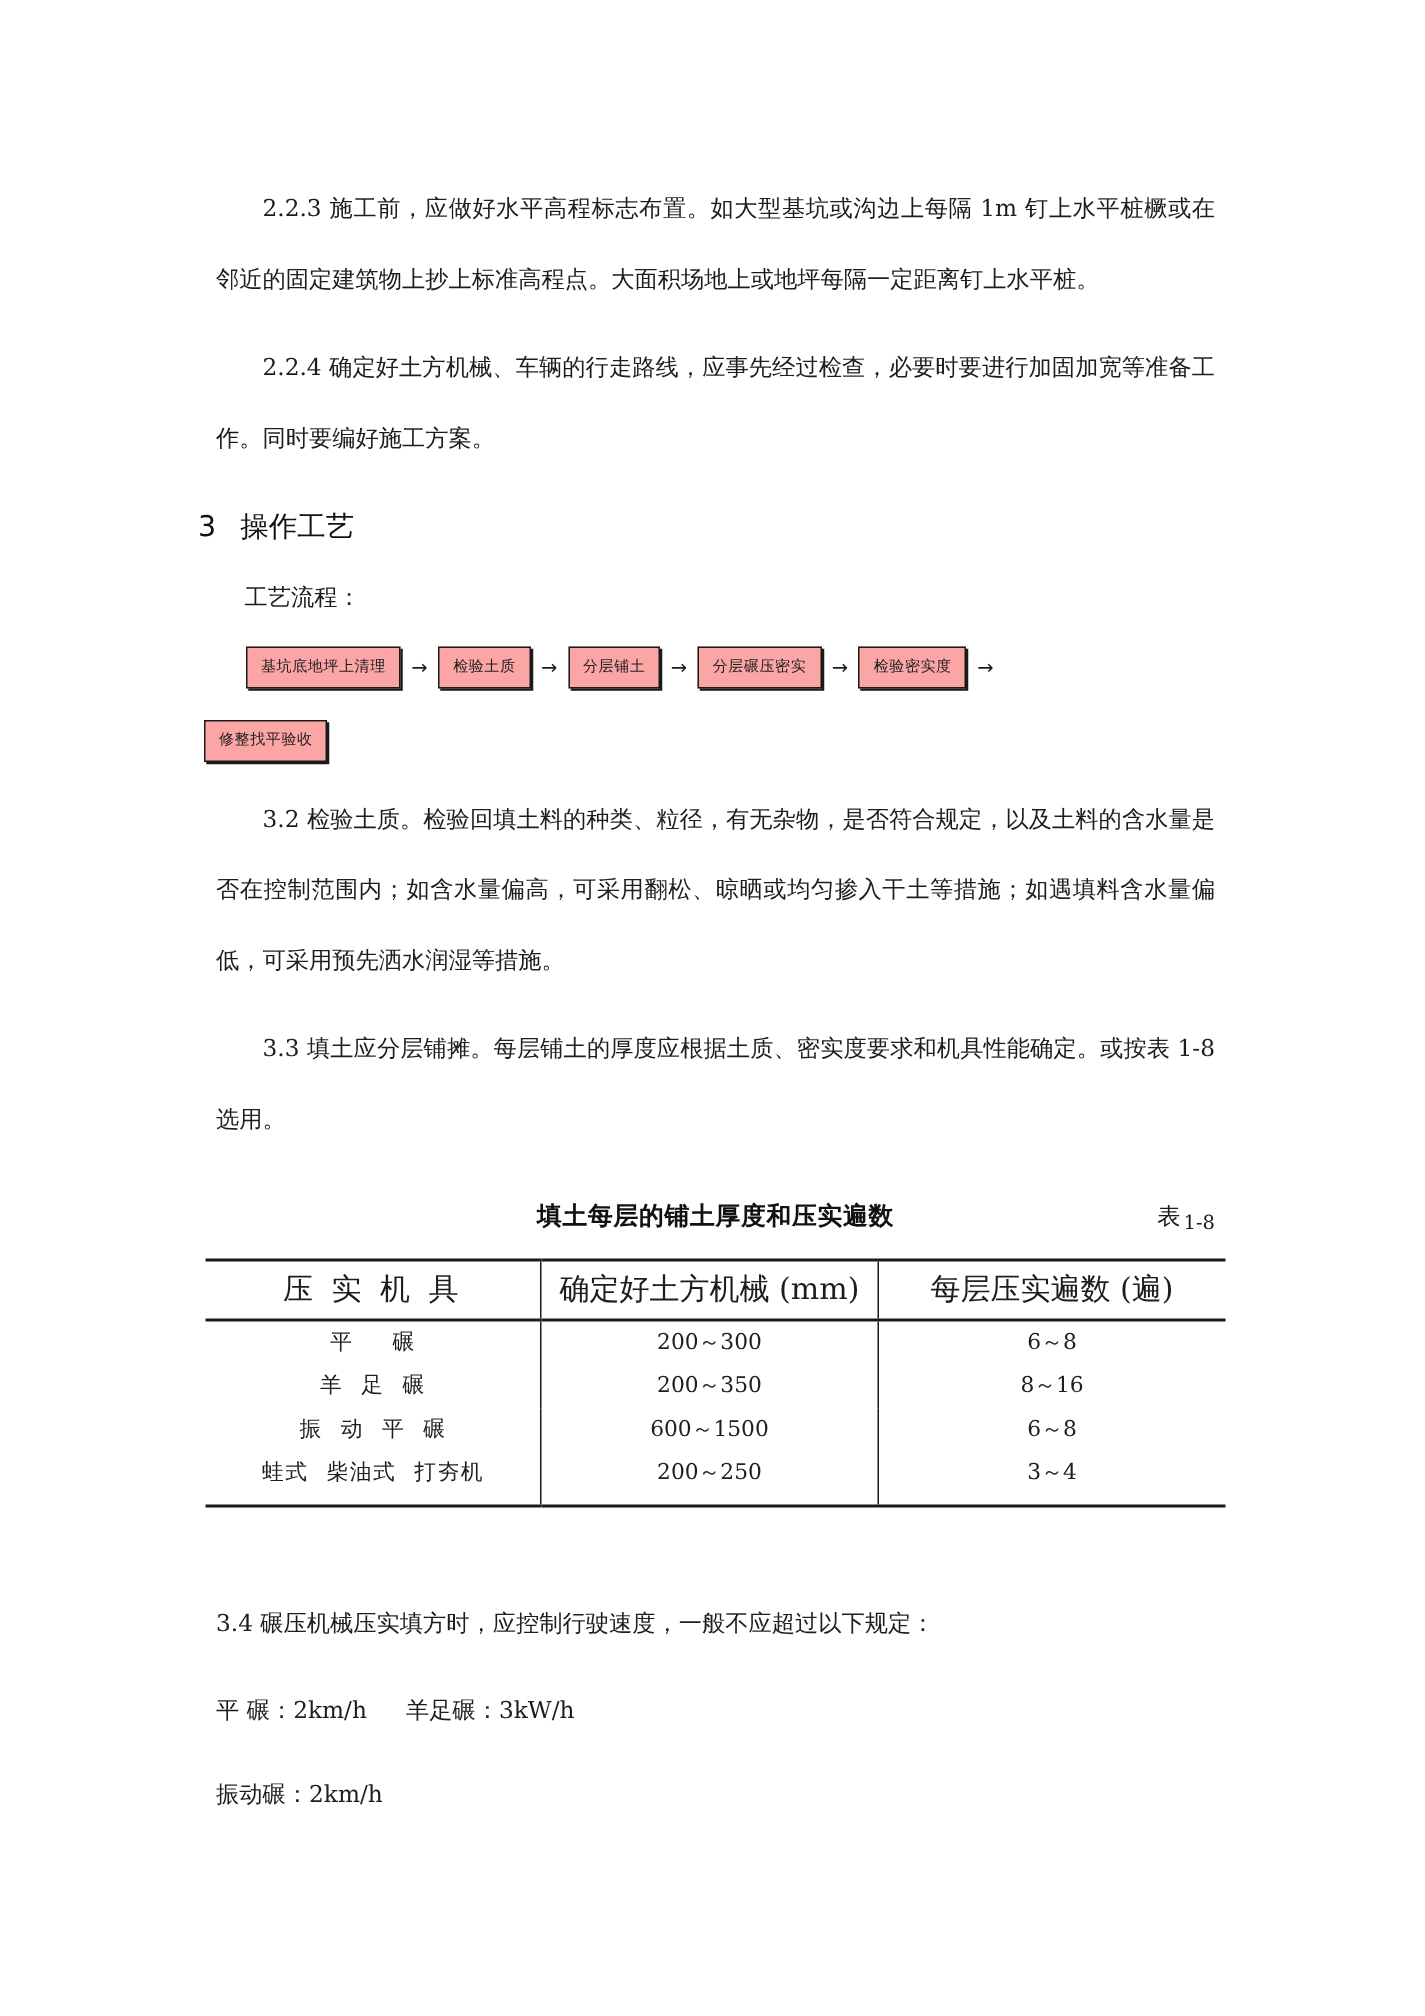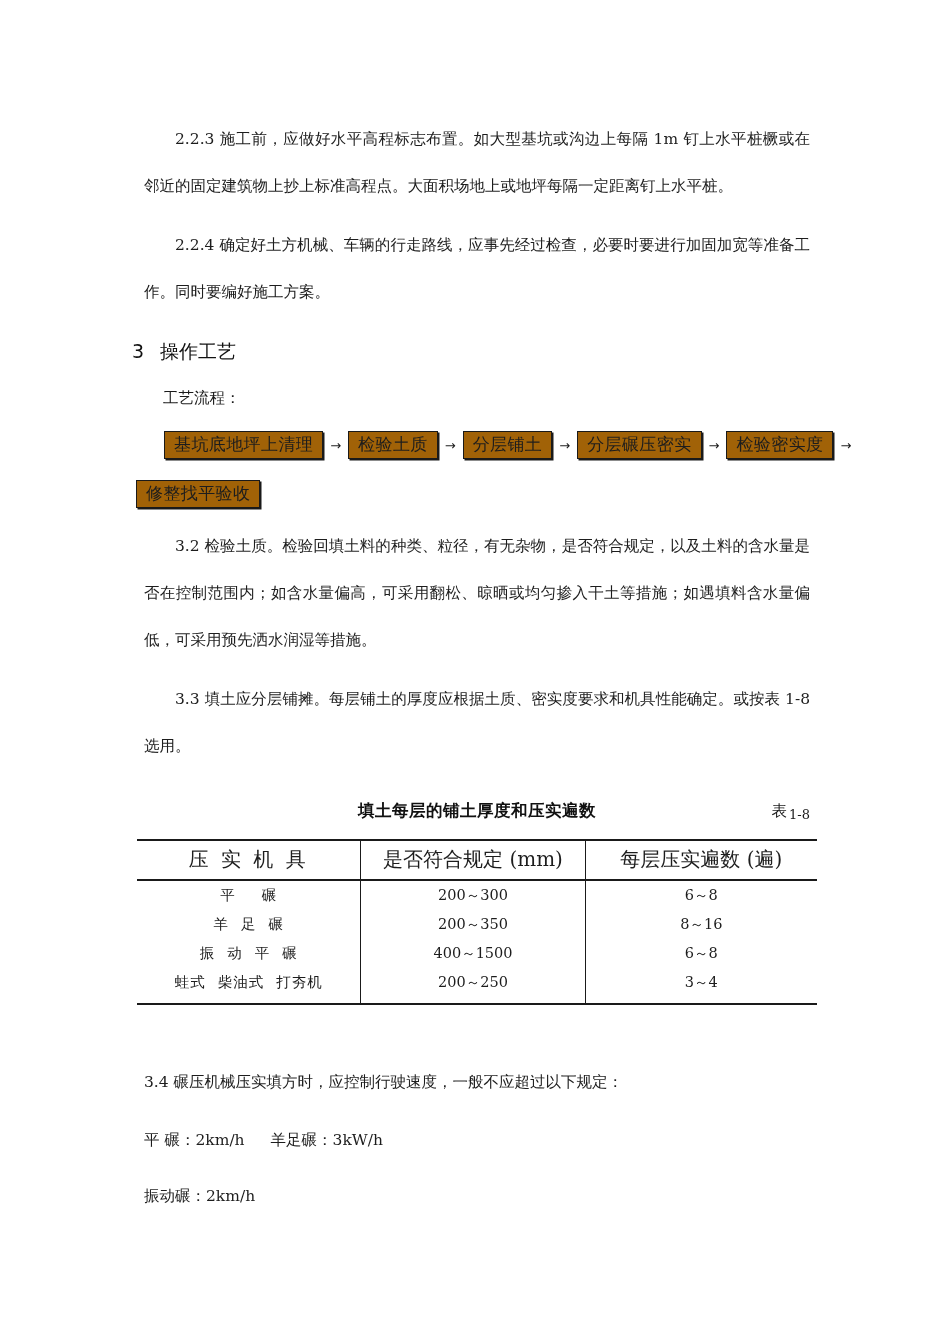--- a/index.html
+++ b/index.html
@@ -69,24 +69,24 @@
     height: 34px;
     margin: 0;
   }
   .flow-row.row1 { margin-left: 32px; margin-top: 6px; }
   .flow-row.row2 { margin-left: 4px; margin-top: 15px; }
 
   .flow-box {
     border: 1px solid #1a1a1a;
     box-shadow: 1.5px 1.5px 0 0 #1a1a1a;
     padding: 2px 9px 3px 9px;
-    font-size: 17px;
+    font-size: 10px;
     line-height: 21px;
     white-space: nowrap;
-    background: #a16207;
+    background: #fca5a5;
     color: #1d1d1d;
     letter-spacing: 0.4px;
   }
   .flow-arrow {
     font-size: 13px;
     padding: 0 7px;
     color: #1a1a1a;
     line-height: 1;
     font-family: "DejaVu Sans", "Liberation Sans", sans-serif;
   }
@@ -204,38 +204,38 @@
 
     <div class="tbl-caption">
       <span class="cap-title">填土每层的铺土厚度和压实遍数</span>
       <span class="cap-num"><span>表</span><span class="sub">1-8</span></span>
     </div>
 
     <table class="data">
       <thead>
         <tr>
           <th class="c0">压 实 机 具</th>
-          <th class="c1">是否符合规定 (mm)</th>
+          <th class="c1">确定好土方机械 (mm)</th>
           <th class="c2">每层压实遍数 (遍)</th>
         </tr>
       </thead>
       <tbody>
         <tr>
           <td class="c0"><span>平</span><span class="t-sp"></span><span>碾</span></td>
           <td class="c1">200～300</td>
           <td class="c2">6～8</td>
         </tr>
         <tr>
           <td class="c0"><span>羊</span><span class="t-sp-s"></span><span>足</span><span class="t-sp-s"></span><span>碾</span></td>
           <td class="c1">200～350</td>
           <td class="c2">8～16</td>
         </tr>
         <tr>
           <td class="c0"><span>振</span><span class="t-sp-s"></span><span>动</span><span class="t-sp-s"></span><span>平</span><span class="t-sp-s"></span><span>碾</span></td>
-          <td class="c1">400～1500</td>
+          <td class="c1">600～1500</td>
           <td class="c2">6～8</td>
         </tr>
         <tr>
           <td class="c0"><span>蛙式</span><span class="t-sp-s"></span><span>柴油式</span><span class="t-sp-s"></span><span>打夯机</span></td>
           <td class="c1">200～250</td>
           <td class="c2">3～4</td>
         </tr>
       </tbody>
       <tfoot>
         <tr>

